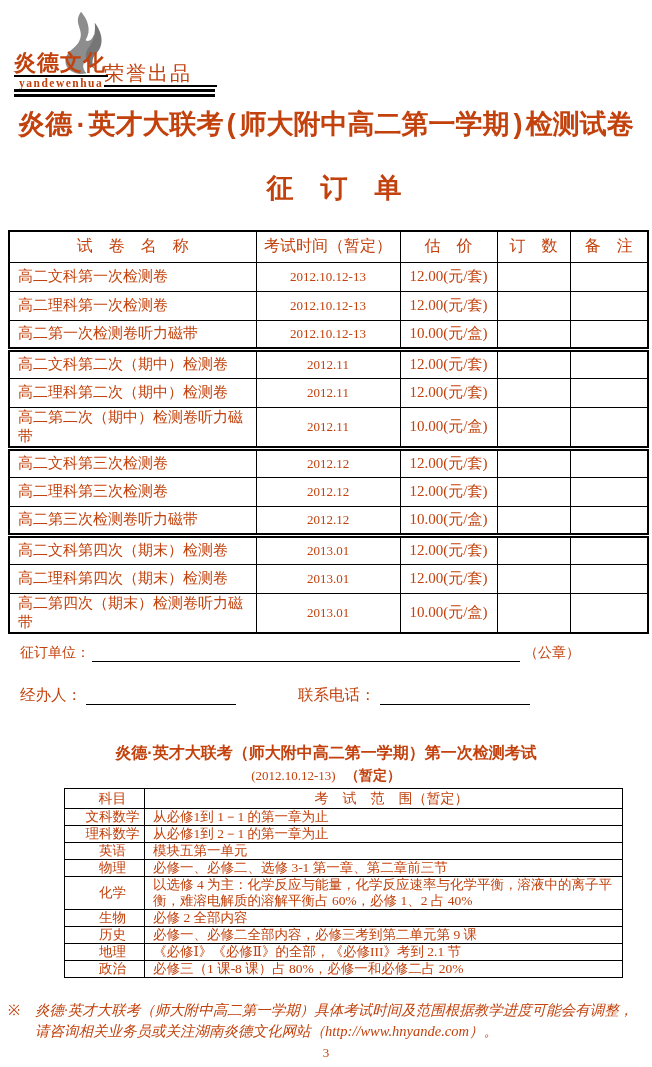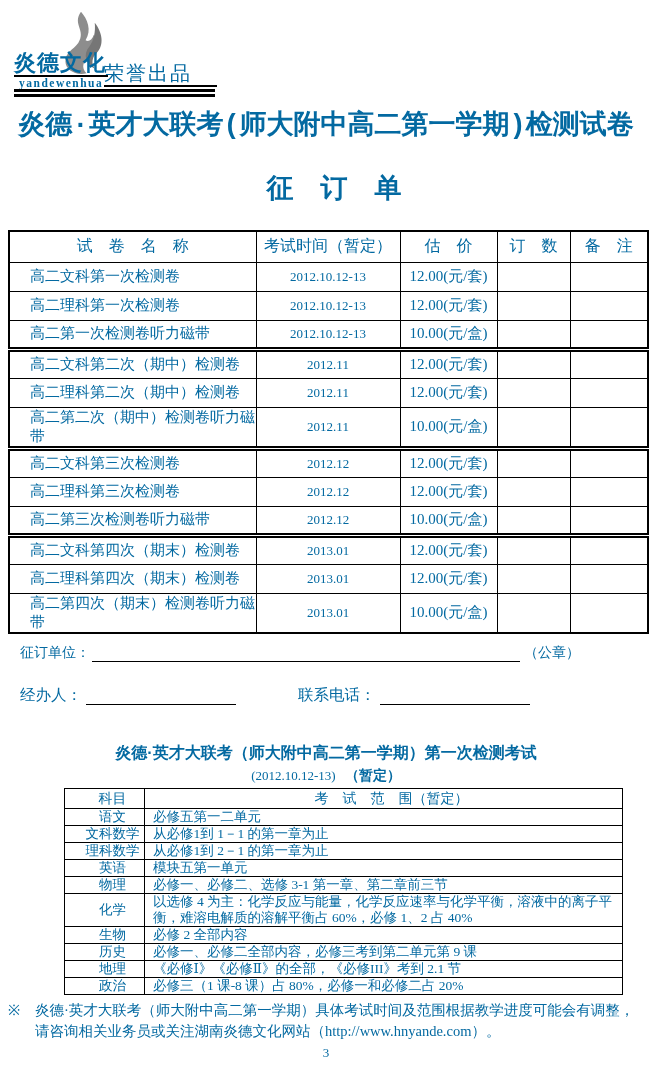--- a/index.html
+++ b/index.html
@@ -1,19 +1,19 @@
 <!DOCTYPE html>
 <html><head>
 <meta charset="utf-8">
 <style>
   * { margin:0; padding:0; box-sizing:border-box; }
   html,body { background:#fff; }
   .page {
     position:relative; width:652px; height:1067px; margin:0 auto;
-    background:#ffffff; color:#0369a1;
+    background:#ffffff; color:#c2410c;
     font-family:"Liberation Serif","DejaVu Serif",serif;
     overflow:hidden;
   }
 
   
   .logo-flame { position:absolute; left:52px; top:10px; width:58px; height:66px; }
   .logo-cn {
     position:absolute; left:14px; top:48px;
     font-family:"Liberation Serif","DejaVu Serif",serif;
     font-weight:bold; font-size:22px; letter-spacing:1px; white-space:nowrap;
@@ -46,21 +46,21 @@
   }
 
   
   table.order { position:absolute; left:8px; top:230px; width:639px; border-collapse:collapse; table-layout:fixed; }
   table.order, table.order th, table.order td { border:1px solid #000; }
   table.order { border:2px solid #000; }
   table.order th {
     height:31px; font-weight:normal; font-size:16px; text-align:center; vertical-align:middle;
   }
   table.order td { height:29px; font-size:15px; vertical-align:middle; }
-  table.order td.c-name { text-align:left; padding-left:20px; }
+  table.order td.c-name { text-align:left; padding-left:8px; }
   table.order td.c-time { text-align:center; font-size:13px; }
   table.order td.c-price { text-align:center; font-size:15px; }
   table.order tr.group-end td { border-bottom:5px double #000; }
 
   
   .unit-row {
     position:absolute; left:20px; top:644px; width:560px;
     display:flex; align-items:flex-start; font-size:14px;
   }
   .unit-row .lbl, .agent-row .lbl { white-space:nowrap; }
@@ -92,21 +92,21 @@
   table.exam td { font-size:13.5px; line-height:16px; vertical-align:middle; height:16px; }
   table.exam td.subj { text-align:center; }
   table.exam td.scope { text-align:left; padding:0 4px 0 8px; }
 
   
   .footnote {
     position:absolute; left:8px; top:1000px; width:636px;
     display:flex; font-size:14.5px; line-height:21px;
   }
   .footnote .marker { width:27px; flex:none; }
-  .footnote .note-text { flex:1; }
+  .footnote .note-text { flex:1;font-style:italic; }
   .page-number {
     position:absolute; top:1045px; left:0; width:100%;
     text-align:center; font-size:13px;
   }
 </style>
 </head>
 <body>
 
 <div class="page">
 
@@ -255,24 +255,20 @@
         <col style="width:478px">
       </colgroup>
     <thead>
       <tr>
         <th>科目</th>
         <th>考　试　范　围（暂定）</th>
       </tr>
     </thead>
     <tbody>
       <tr>
-        <td class="subj">语文</td>
-        <td class="scope">必修五第一二单元</td>
-      </tr>
-      <tr>
         <td class="subj">文科数学</td>
         <td class="scope">从必修1到 1－1 的第一章为止</td>
       </tr>
       <tr>
         <td class="subj">理科数学</td>
         <td class="scope">从必修1到 2－1 的第一章为止</td>
       </tr>
       <tr>
         <td class="subj">英语</td>
         <td class="scope">模块五第一单元</td>

